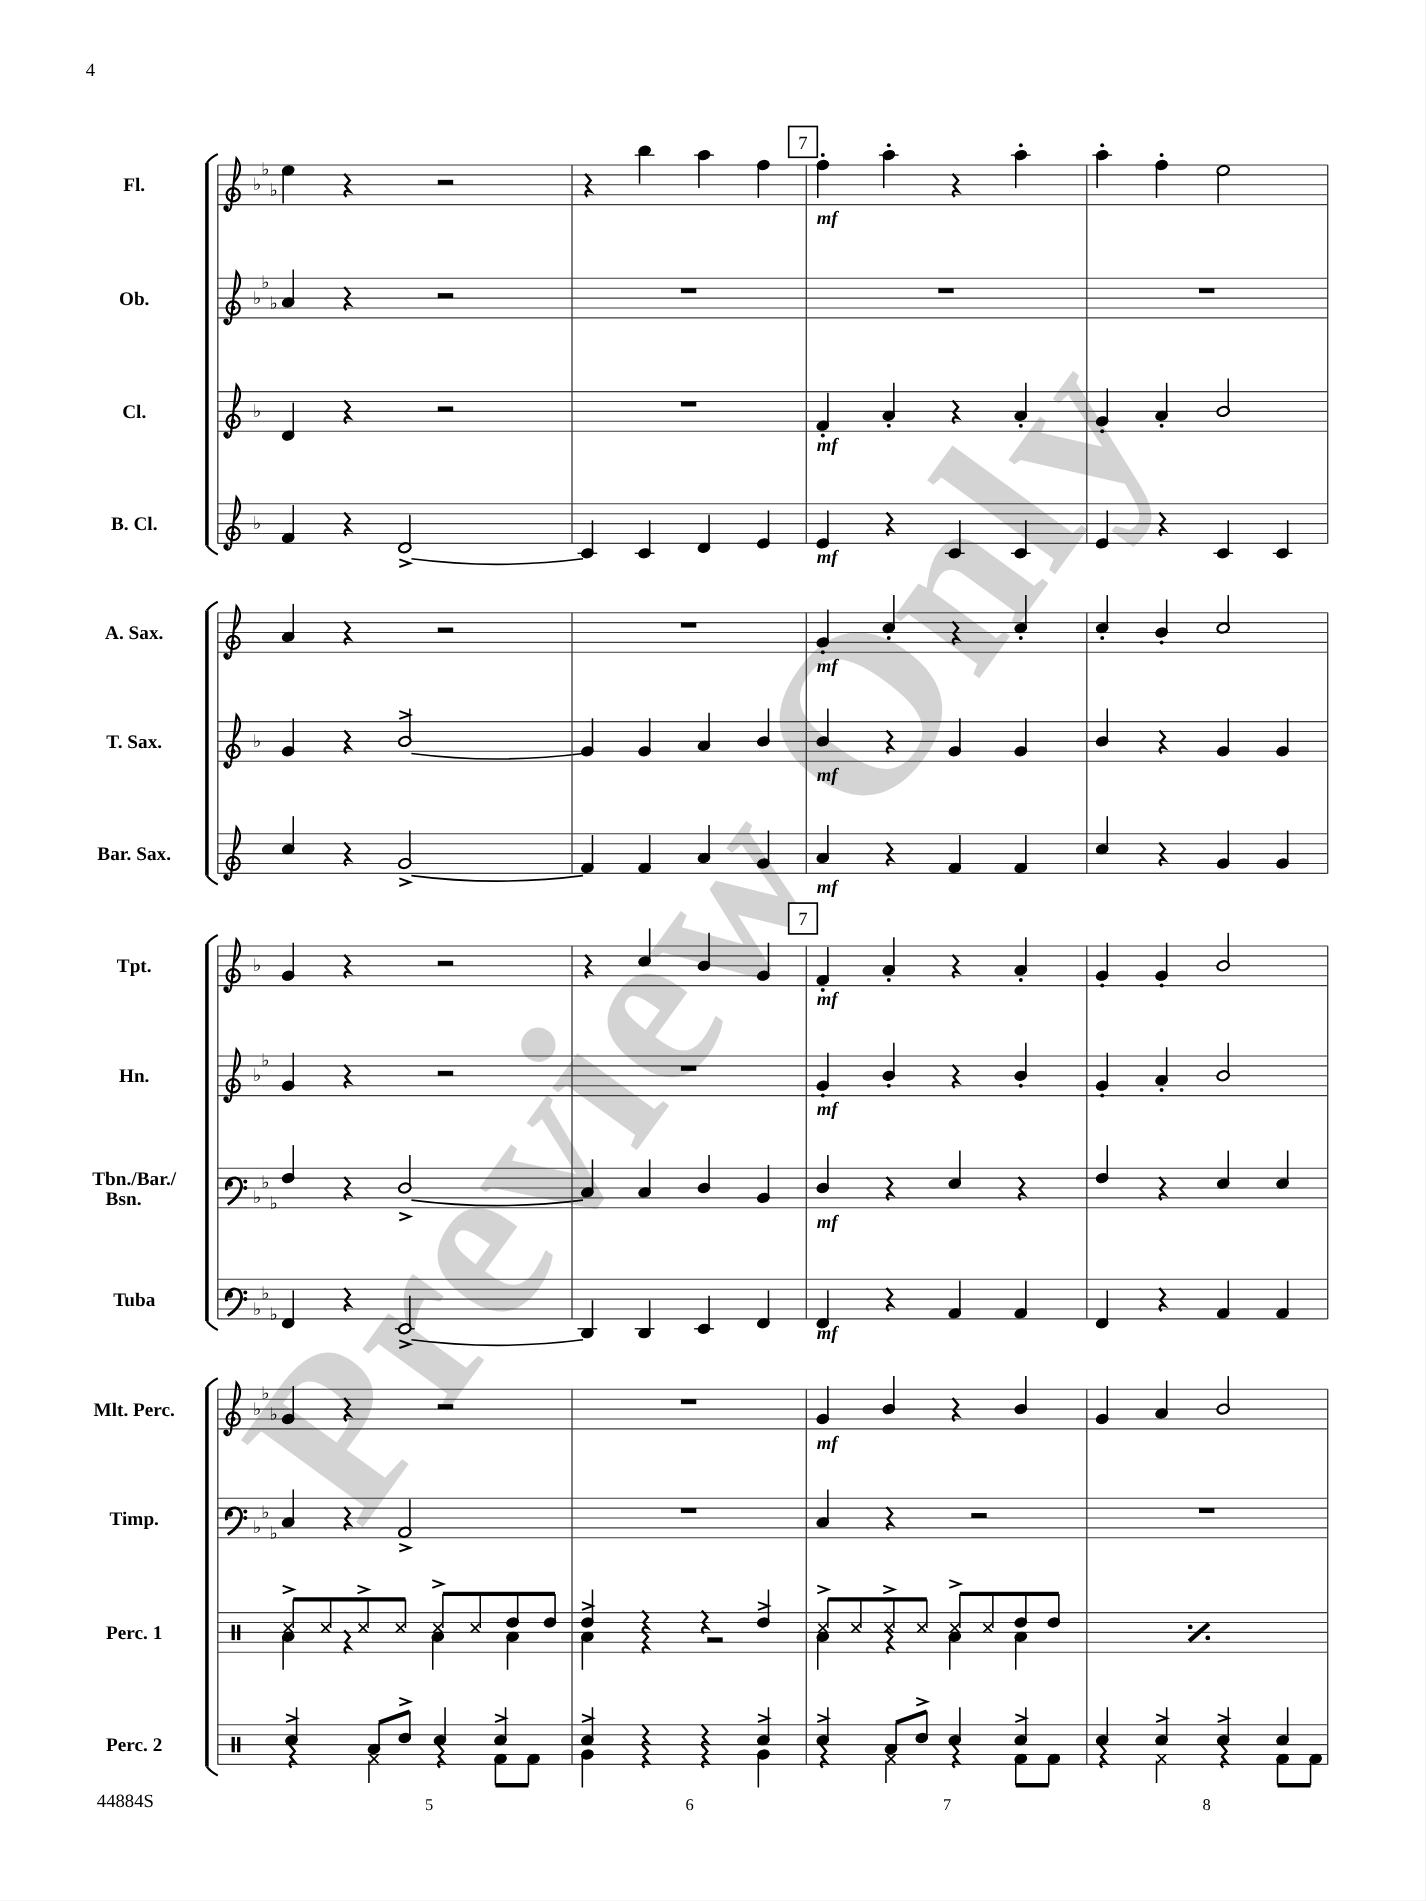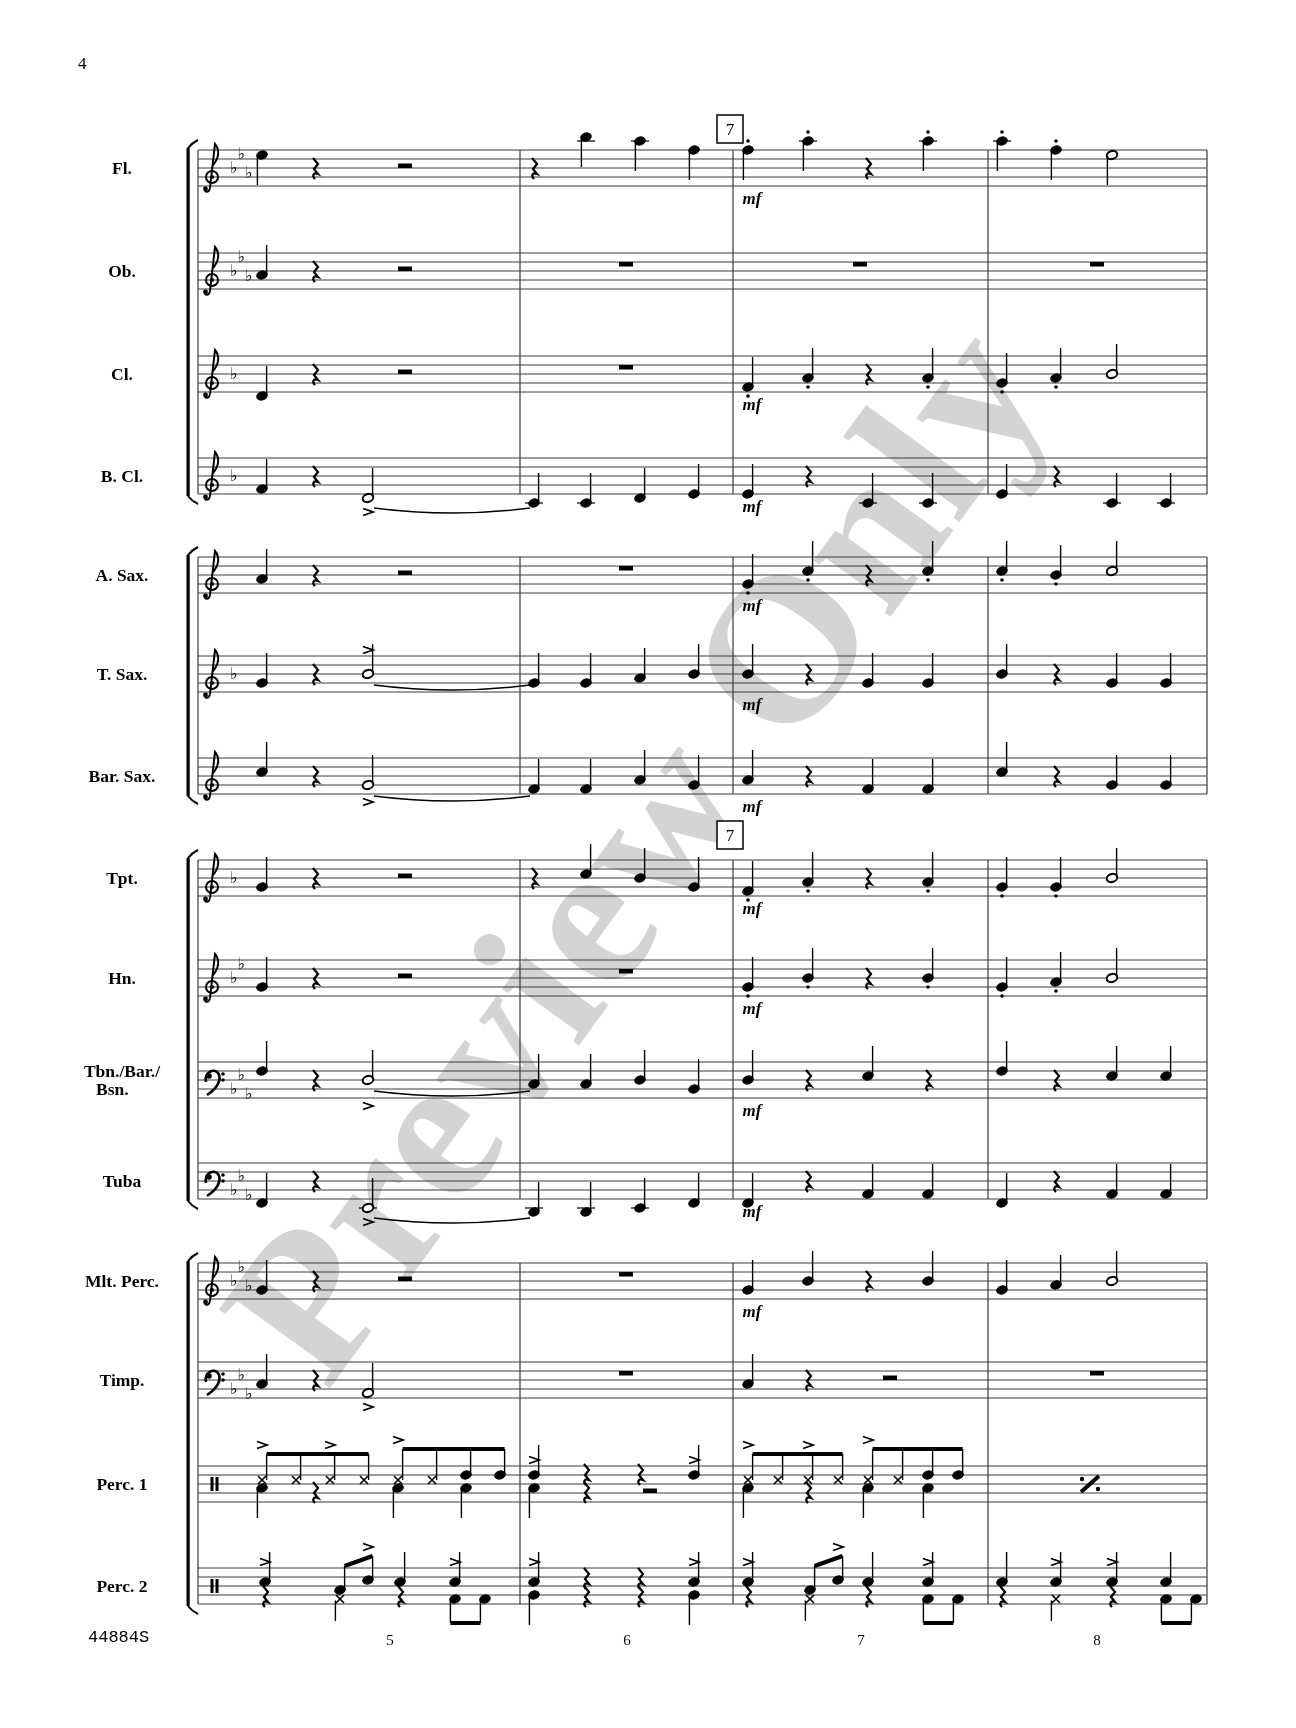--- a/index.html
+++ b/index.html
@@ -2,21 +2,21 @@
 <html><head>
 <meta charset="utf-8">
 <style>
   html,body{margin:0;padding:0;background:#e8e8e8;}
   .page{position:relative;width:1296px;height:1728px;background:#ffffff;overflow:hidden;margin:0 auto;}
   .wm{position:absolute;left:635px;top:850px;transform:translate(-50%,-50%) rotate(-54deg);
       font-family:"Liberation Serif",serif;font-weight:bold;font-size:208px;color:#d4d4d4;
       white-space:nowrap;letter-spacing:3px;}
   .txt{position:absolute;font-family:"Liberation Serif",serif;color:#000;}
   #pageno{left:78px;top:54px;font-size:17px;}
-  #footer{left:88px;top:1628px;font-size:17px;font-family:Liberation Mono, monospace;}
+  #footer{left:88px;top:1628px;font-size:17px;}
   svg text{font-family:"Liberation Serif",serif;}
   svg{position:absolute;left:0;top:0;}
 </style>
 </head>
 <body>
 
 <div class="page">
   <div class="wm">Preview Only</div>
   <div id="pageno" class="txt">4</div>
   <div id="footer" class="txt">44884S</div>

